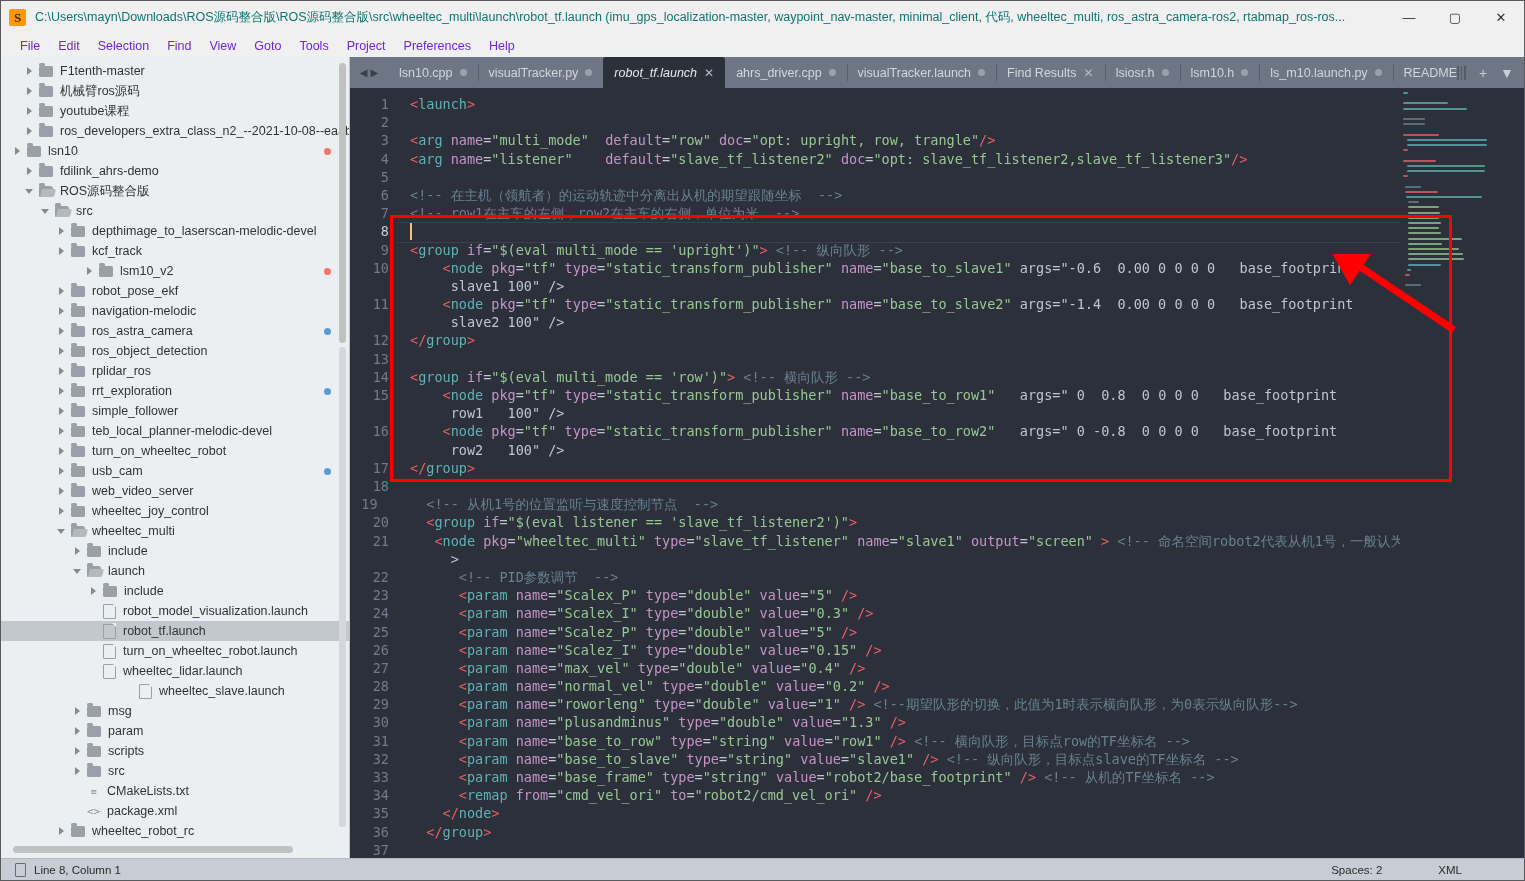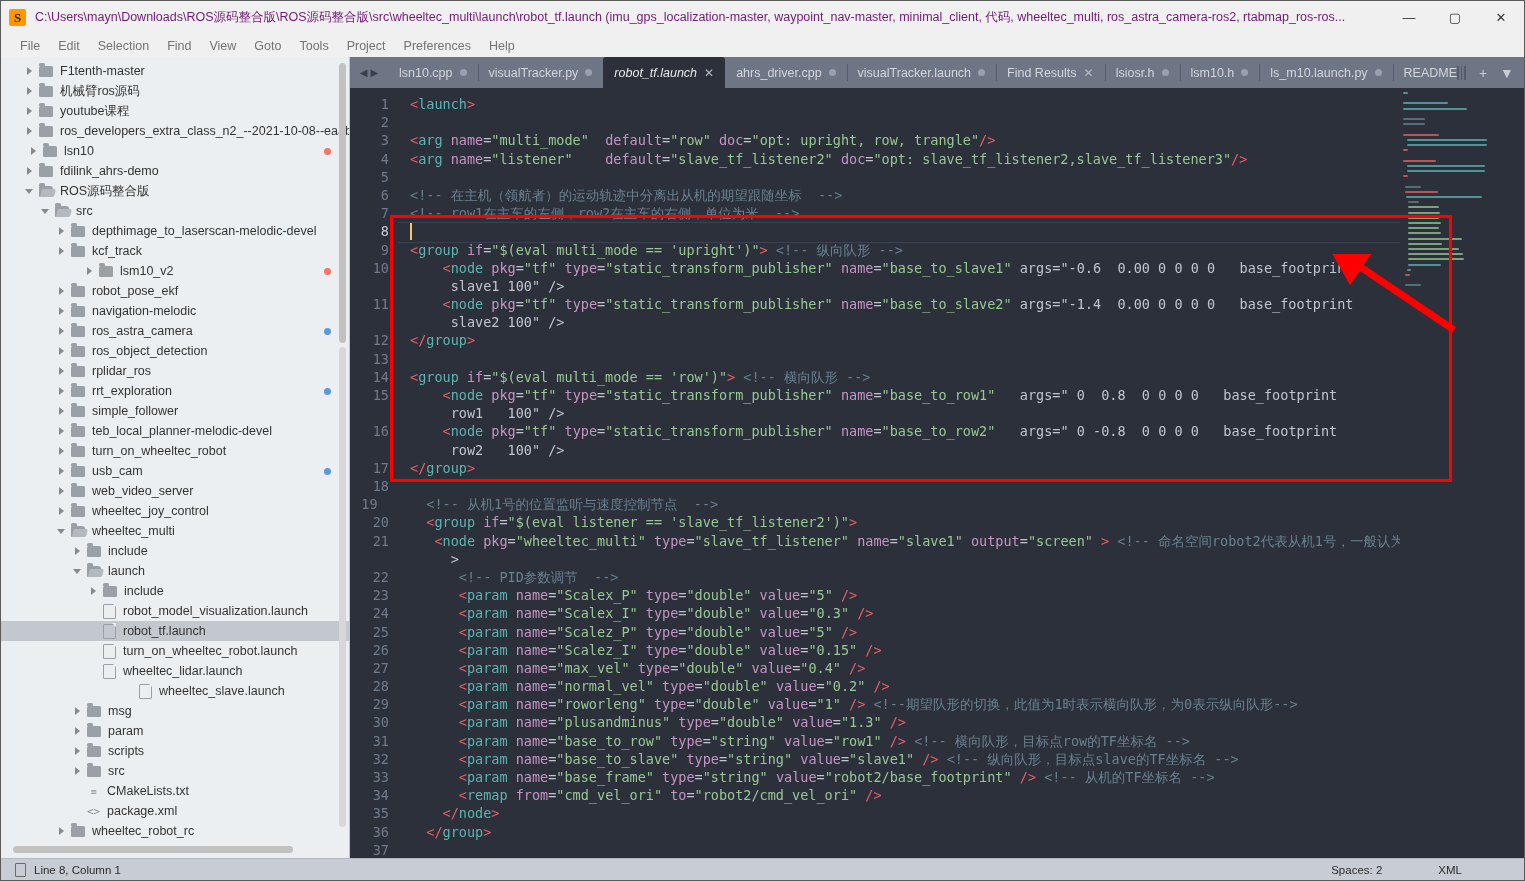--- a/index.html
+++ b/index.html
@@ -19,35 +19,35 @@
     height:33px;min-height:33px;background:#f0f0f0;
     display:flex;align-items:center;padding-left:8px;position:relative;
   }
   .app-logo{
     width:17px;height:17px;background:#ff9800;border-radius:2px;
     display:flex;align-items:center;justify-content:center;
     color:#3c2000;font-weight:bold;font-size:13px;
     font-family:"Liberation Serif",serif;flex:0 0 auto;
   }
   .title-text{
-    margin-left:9px;font-size:12.5px;color:#701a75;white-space:nowrap;
+    margin-left:9px;font-size:12.5px;color:#0f766e;white-space:nowrap;
     overflow:hidden;text-overflow:ellipsis;max-width:1330px;
   }
   .win-btns{position:absolute;right:0;top:0;height:33px;display:flex;}
   .win-btn{
     width:46px;height:33px;display:flex;align-items:center;justify-content:center;
     font-size:13px;color:#333;
   }
   
   .menubar{
     height:23px;min-height:23px;background:#f0f0f0;display:flex;align-items:center;
     padding-left:10px;gap:0px;
   }
   .menu-item{
-    padding:3px 9px;font-size:12.5px;color:#737373;cursor:default;
+    padding:3px 9px;font-size:12.5px;color:#6d28d9;cursor:default;
   }
   
   .body{flex:1;display:flex;min-height:0;position:relative;background:#e8eaed;}
   
   .sidebar{
     width:348px;min-width:348px;background:#eceff1;position:relative;
     border-right:1px solid #c4c4c4;overflow:hidden;
   }
   .tree{padding:4px 0 0 0;font-size:12.5px;color:#333;}
   .trow{
@@ -258,21 +258,21 @@
           <div class="trow" style="padding-left: 24px;">
             <span class="arrow closed"></span>
             <span class="ficon"></span>
             <span class="tlabel">youtube课程</span>
           </div>
           <div class="trow" style="padding-left: 24px;">
             <span class="arrow closed"></span>
             <span class="ficon"></span>
             <span class="tlabel">ros_developers_extra_class_n2_--2021-10-08--eaab7</span>
           </div>
-          <div class="trow" style="padding-left: 28px;">
+          <div class="trow" style="padding-left: 12px;">
             <span class="arrow closed"></span>
             <span class="ficon"></span>
             <span class="tlabel">lsn10</span>
             <span class="dot red"></span>
           </div>
           <div class="trow" style="padding-left: 24px;">
             <span class="arrow closed"></span>
             <span class="ficon"></span>
             <span class="tlabel">fdilink_ahrs-demo</span>
           </div>

